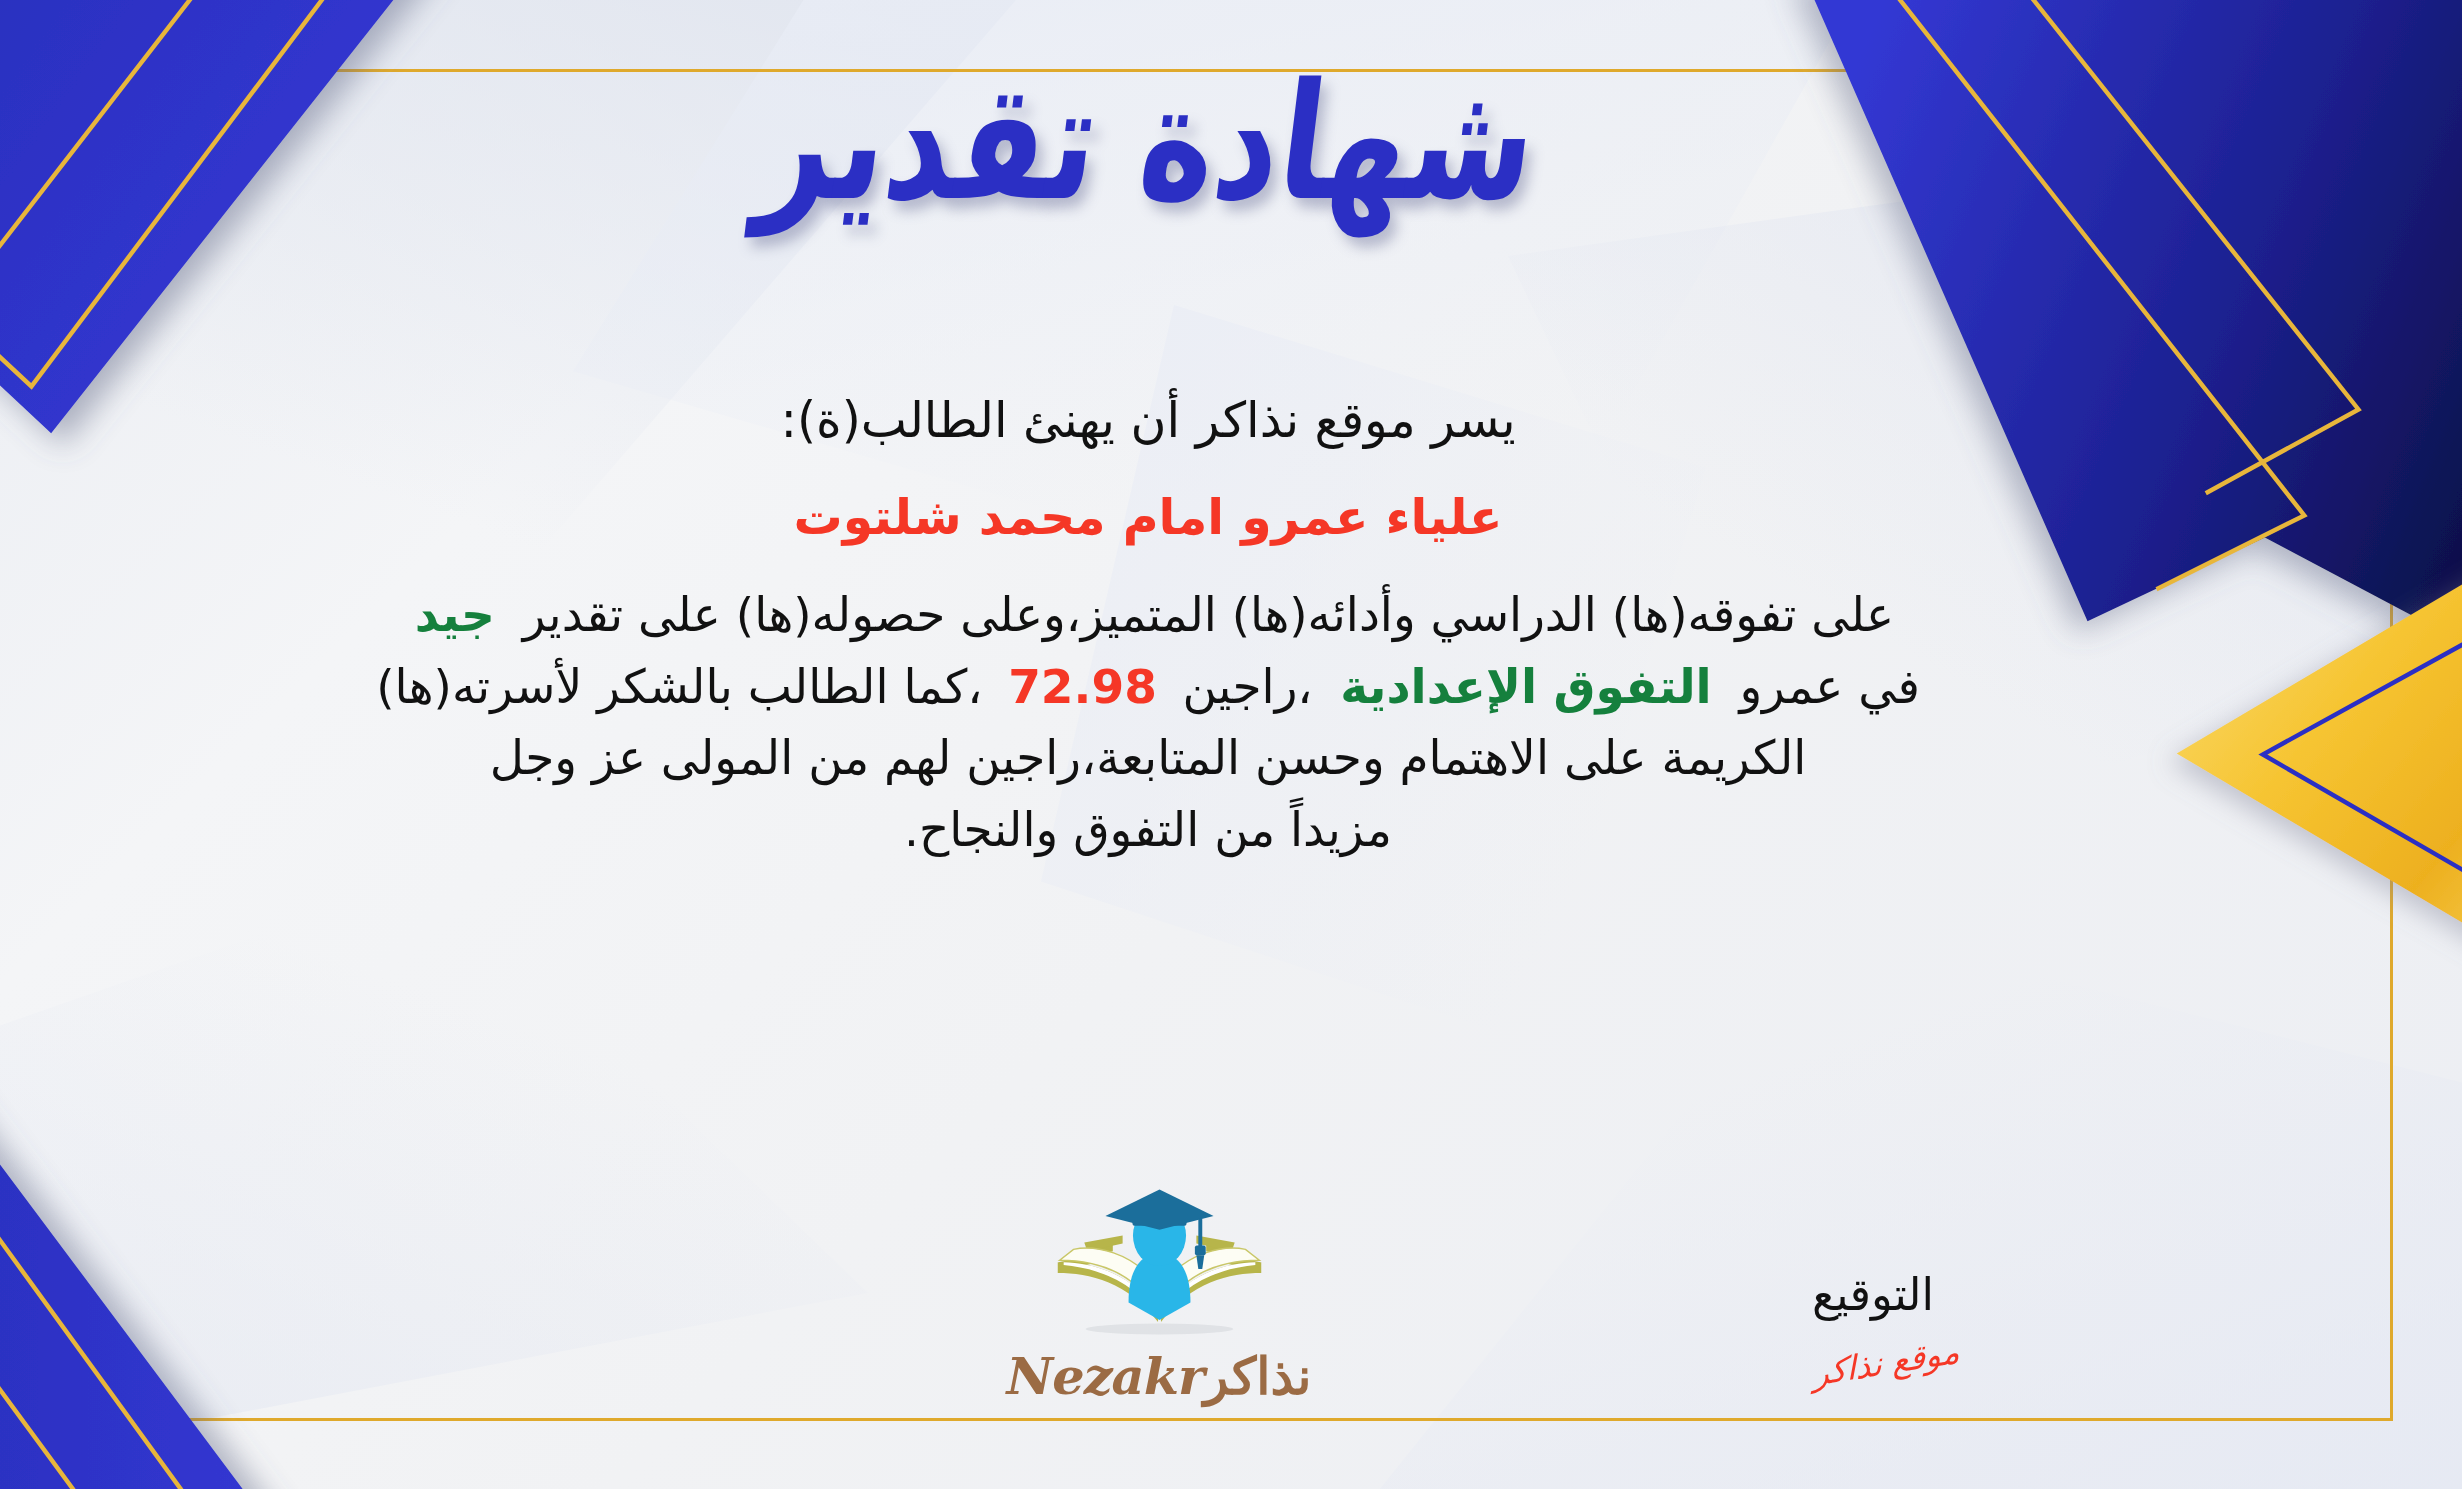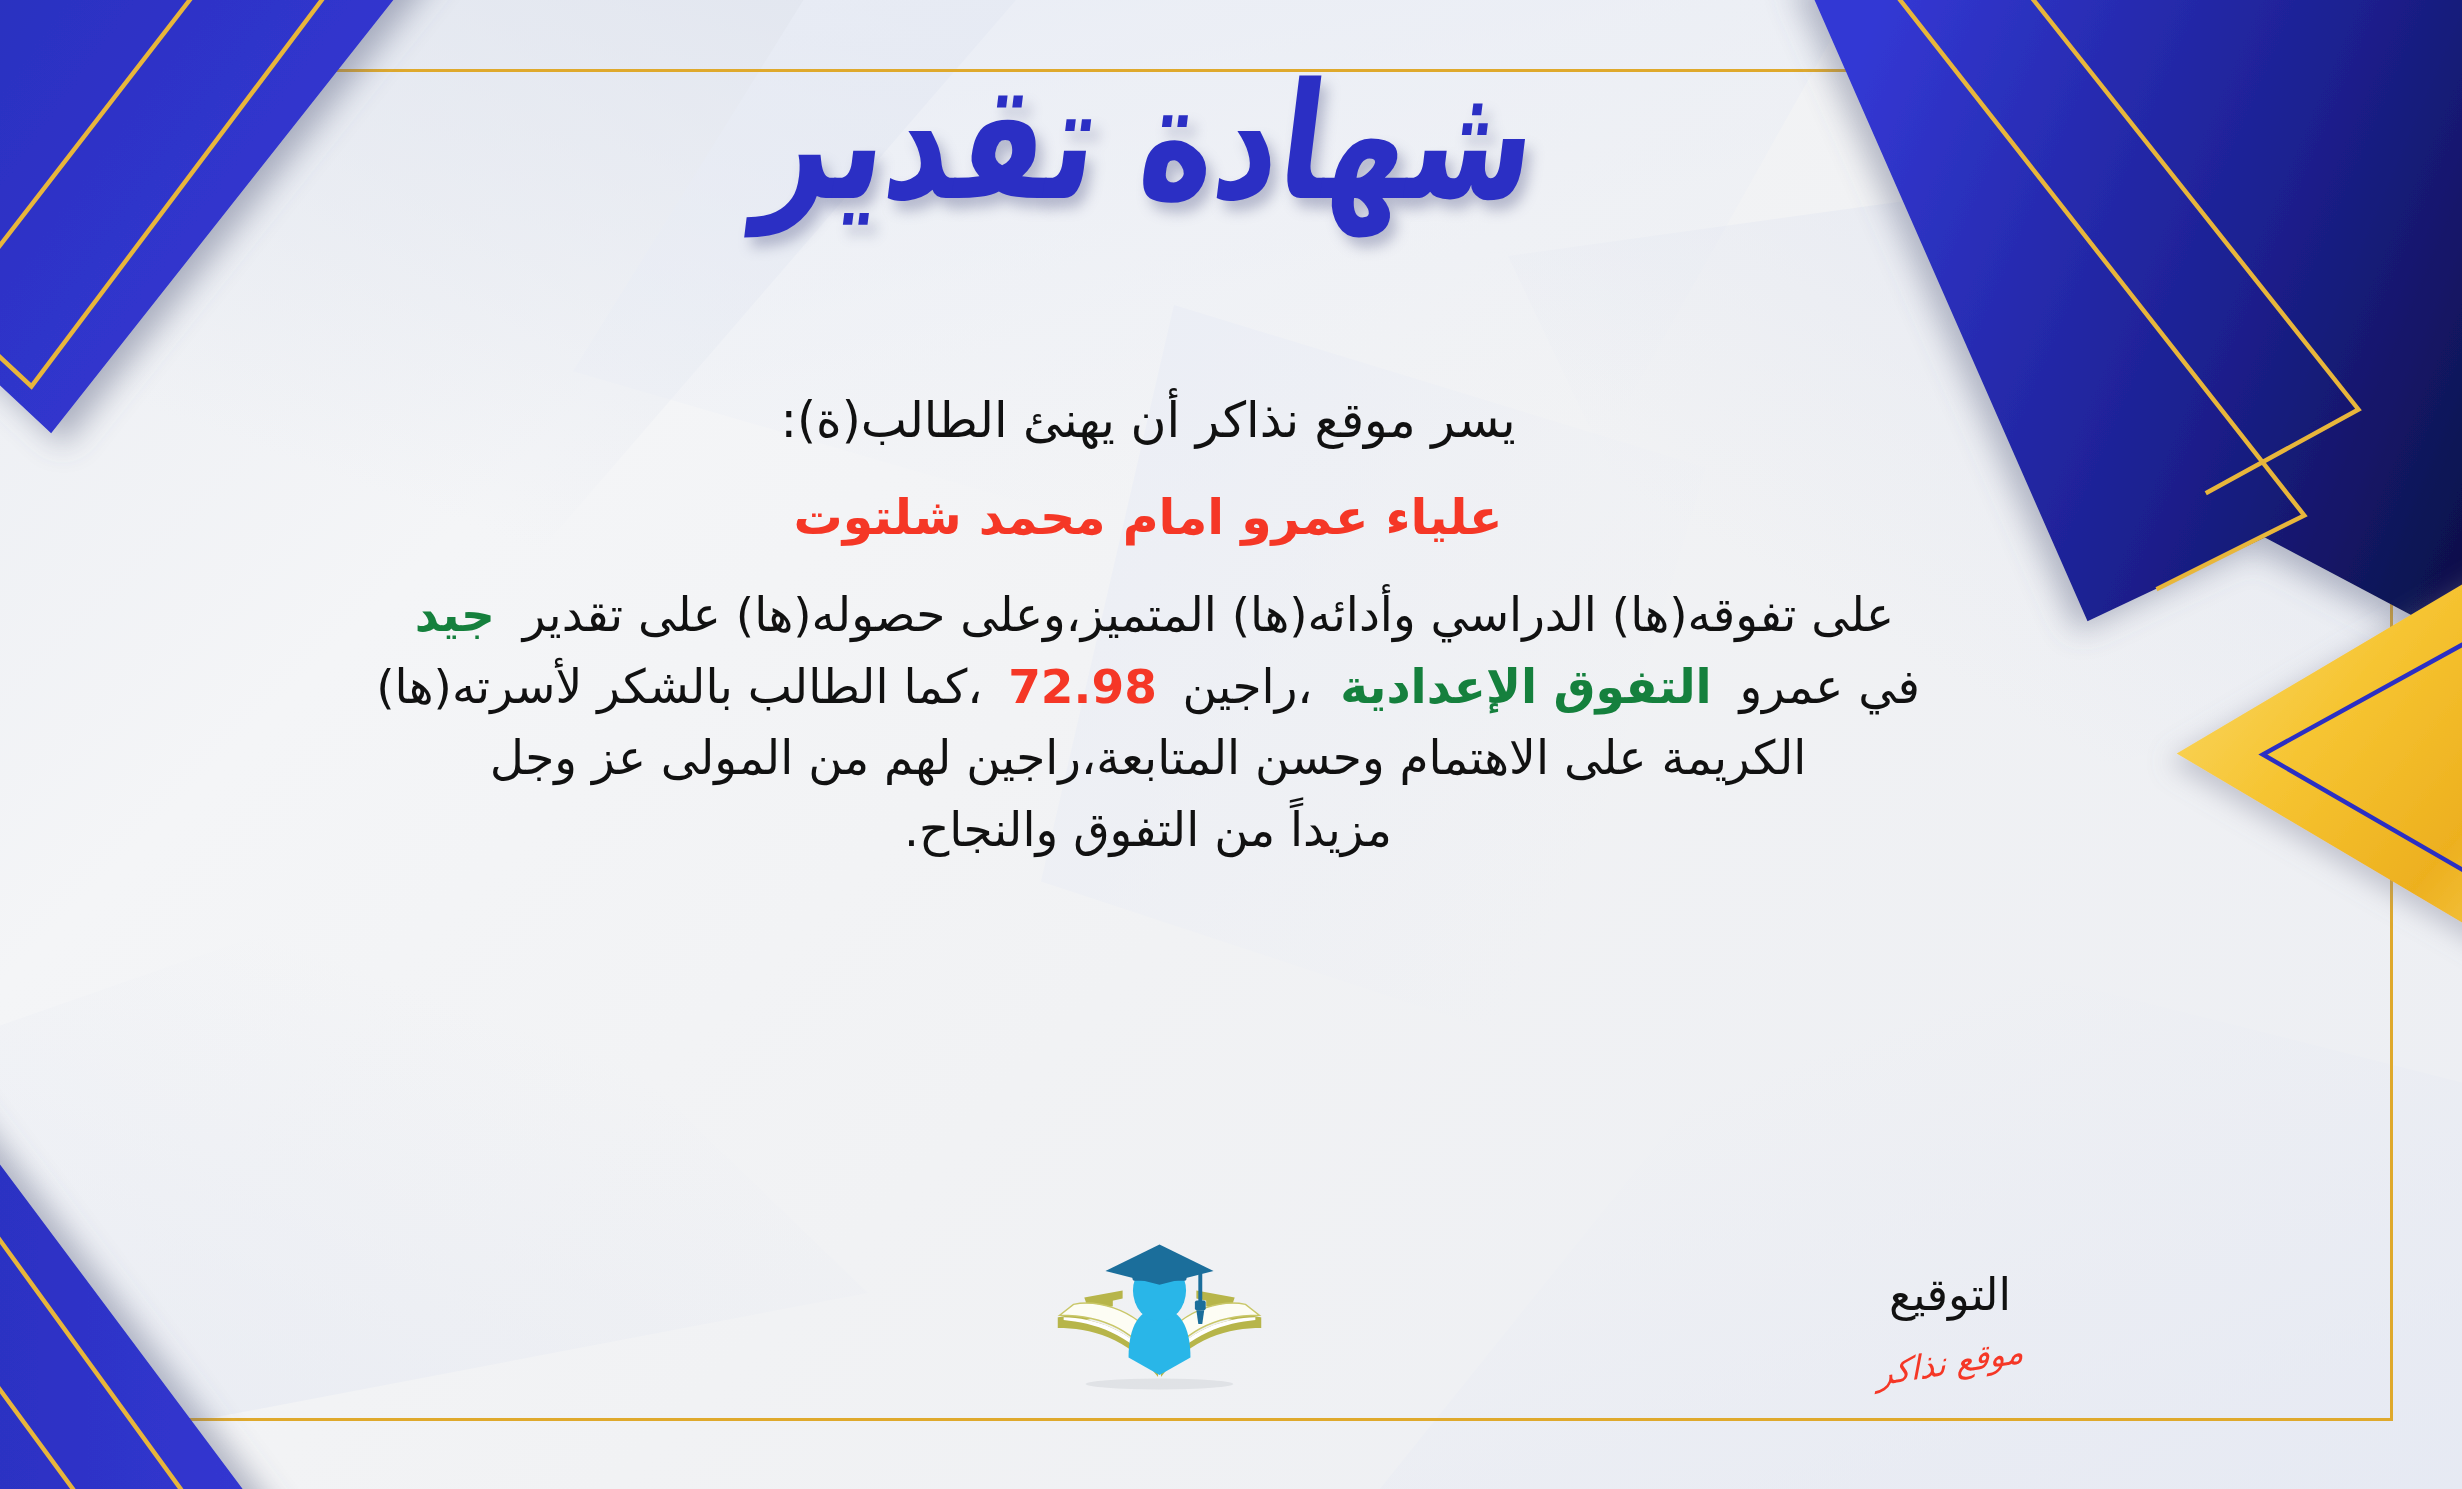--- a/index.html
+++ b/index.html
@@ -139,21 +139,21 @@
     direction: rtl;
     unicode-bidi: embed;
   }
 
   
   .signature-block {
     position: absolute;
     right: 374px;
     bottom: 108px;
     width: 276px;
-    text-align: center;
+    text-align: left;
     direction: rtl;
   }
   .signature-label {
     font-size: 45px;
     color: #111111;
     font-weight: 500;
   }
   .signature-mark {
     margin-top: 21.7px;
     font-size: 33px;
@@ -338,16 +338,19 @@
 
       <rect x="180" y="42" width="110" height="34" rx="4" fill="#1b6e9b"></rect>
       <rect x="188" y="47" width="94" height="13" rx="3" fill="#ffffff" opacity="0.85"></rect>
 
       <path d="M 235 2 L 345 56 L 235 84 L 125 56 Z" fill="#1b6e9b"></path>
 
       <path d="M 318 62 L 318 118" stroke="#1b6e9b" stroke-width="8" fill="none"></path>
       <rect x="307" y="116" width="22" height="20" rx="4" fill="#1b6e9b"></rect>
       <path d="M 310 136 L 326 136 L 322 164 L 314 164 Z" fill="#1b6e9b"></path>
     </svg>
+    <div class="logo-text">
+      <span>نذاكر</span><span class="latin">Nezakr</span>
+    </div>
   </div>
 
 </div>
 
 
 </body></html>

